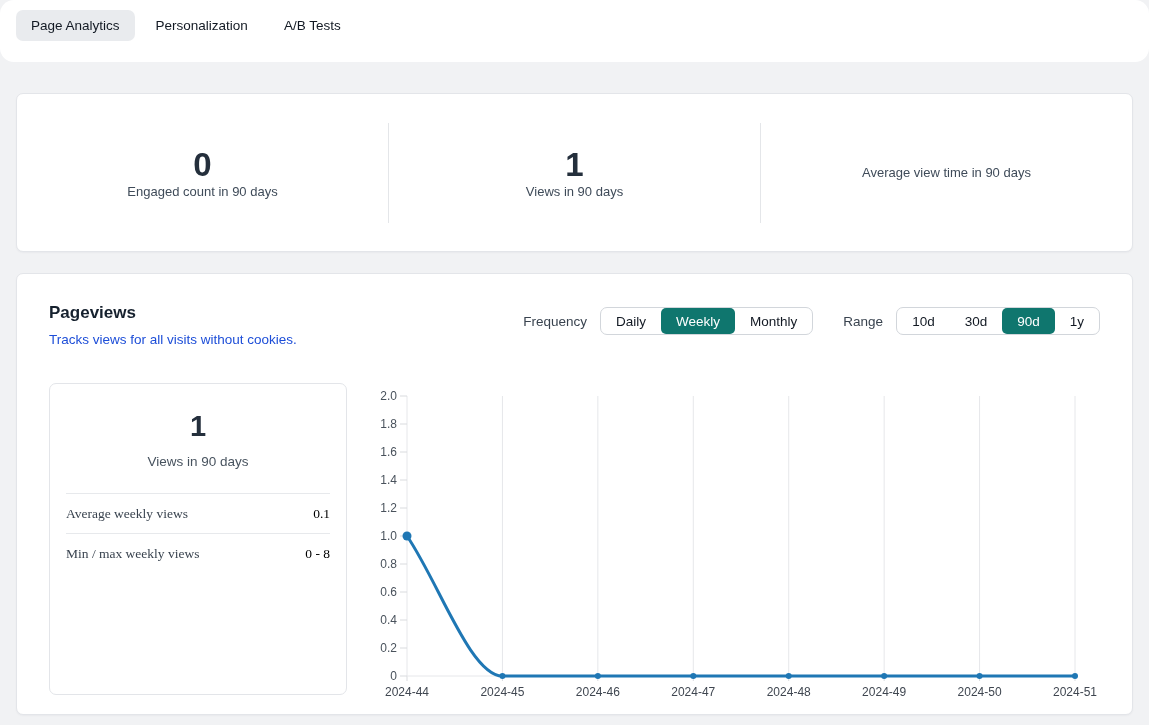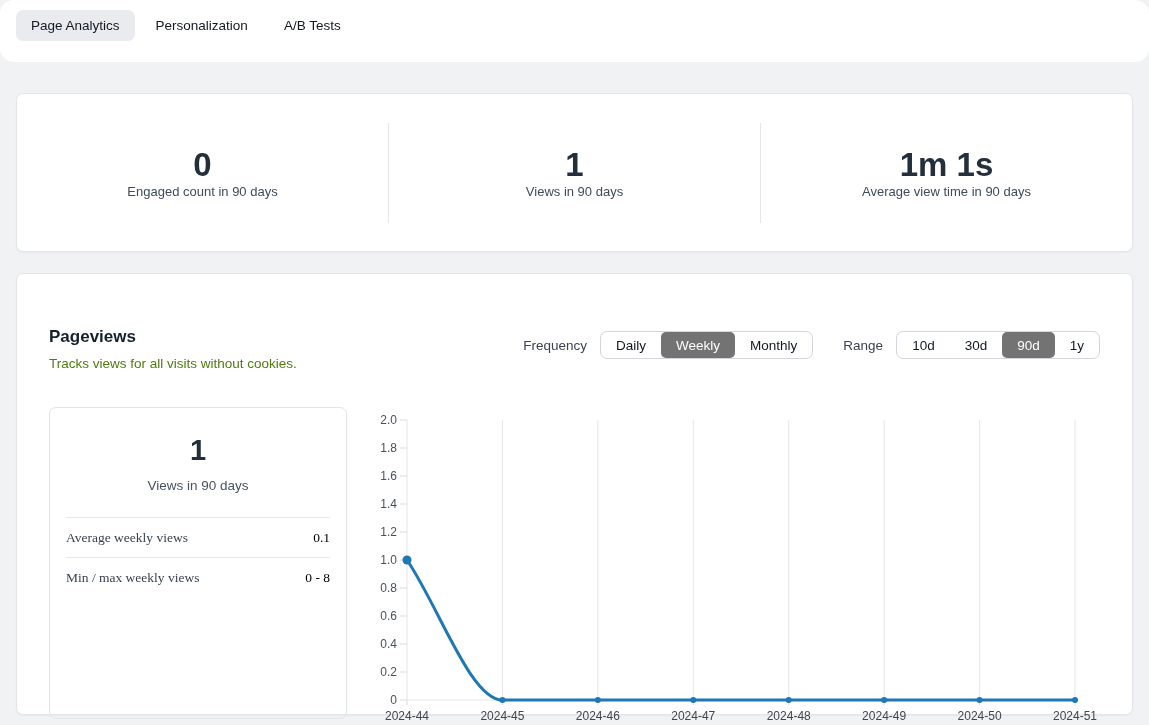--- a/index.html
+++ b/index.html
@@ -38,40 +38,40 @@
     height: 159px; display: flex; align-items: center;
     margin-bottom: 21px;
   }
   .stat { flex: 1 1 0; text-align: center; }
   .stat-value { font-size: 33px; font-weight: 600; color: #242f3c; line-height: 1.15; }
   .stat-label { font-size: 13px; color: #3f4b59; margin-top: 0; }
   .stat-divider { width: 1px; height: 100px; background: #e4e6e9; flex: none; align-self: center; }
 
   
   .pv-card { height: 442px; padding: 29px 32px 24px 32px; }
-  .pv-header { display: flex; justify-content: space-between; align-items: flex-start; margin-top: 24px; }
+  .pv-header { display: flex; justify-content: space-between; align-items: flex-start; }
   .pv-title { font-size: 17px; font-weight: 700; color: #16212e; line-height: 20px; }
-  .pv-subtitle { font-size: 13.5px; color: #4d7c0f; margin-top: 9px; }
+  .pv-subtitle { font-size: 13.5px; color: #1d4ed8; margin-top: 9px; }
 
   .pv-controls { display: flex; gap: 30px; margin-top: 4px; }
   .ctrl-group { display: flex; align-items: center; }
   .ctrl-label { font-size: 13.5px; color: #39434f; margin-right: 13px; }
   .seg-group {
     display: inline-flex; align-items: stretch;
     border: 1px solid #d2d6db; border-radius: 7px;
     background: #fff; height: 28px; overflow: hidden;
   }
   .seg {
     border: none; background: transparent; cursor: pointer;
     padding: 0 15px; display: flex; align-items: center;
     font-family: "Liberation Sans", sans-serif;
     font-size: 13.5px; font-weight: 500; color: #121923;
     border-radius: 5px;
   }
-  .seg.selected { background: #737373; color: #ffffff; }
+  .seg.selected { background: #0f766e; color: #ffffff; }
 
   .pv-body { display: flex; gap: 22px; margin-top: 36px; }
 
   
   .pv-box {
     flex: none; width: 298px; height: 312px;
     border: 1px solid #e3e5e9; border-radius: 7px;
     padding: 14px 16px 0 16px;
   }
   .pv-box-value { text-align: center; font-size: 29px; font-weight: 600; color: #242f3c; margin-top: 12px; }
@@ -103,21 +103,20 @@
       <div class="stat-value">0</div>
       <div class="stat-label">Engaged count in 90 days</div>
     </div>
     <div class="stat-divider"></div>
     <div class="stat">
       <div class="stat-value">1</div>
       <div class="stat-label">Views in 90 days</div>
     </div>
     <div class="stat-divider"></div>
     <div class="stat">
-      <div class="stat-value">1m 1s</div>
       <div class="stat-label">Average view time in 90 days</div>
     </div>
   </section>
 
   <section class="card pv-card">
     <div class="pv-header">
       <div>
         <div class="pv-title">Pageviews</div>
         <div class="pv-subtitle">Tracks views for all visits without cookies.</div>
       </div>

